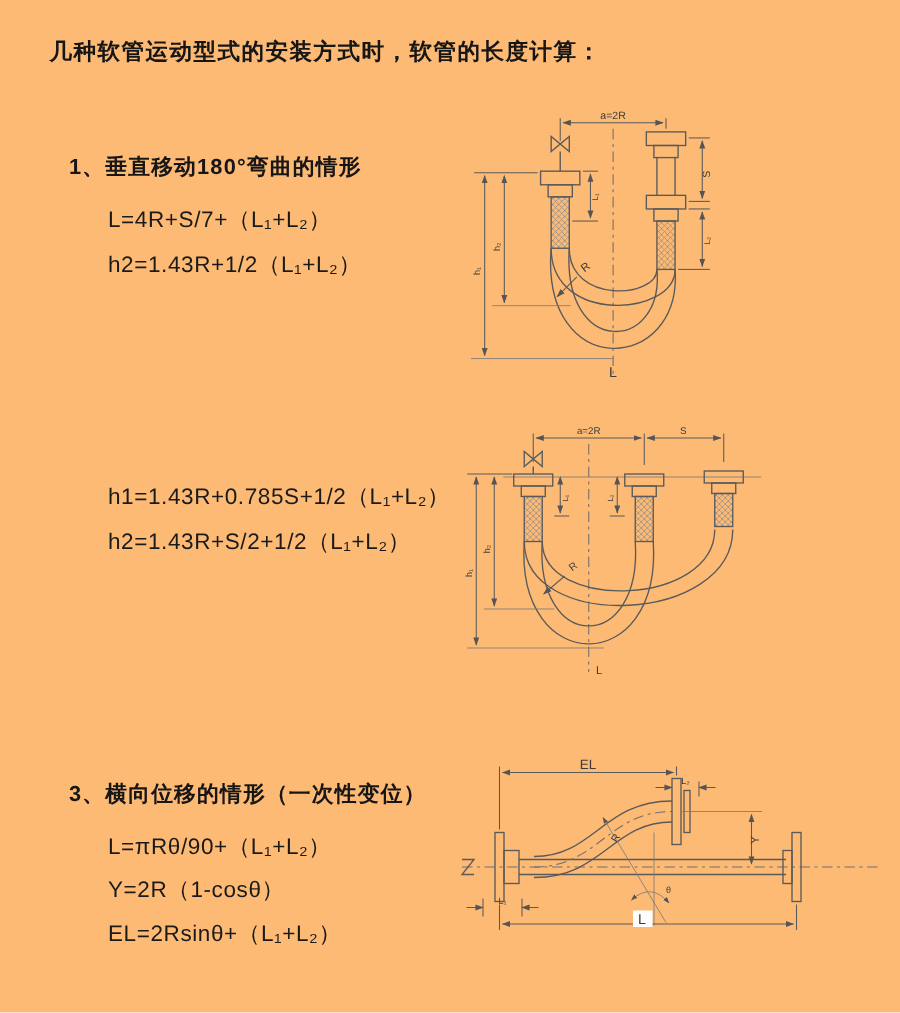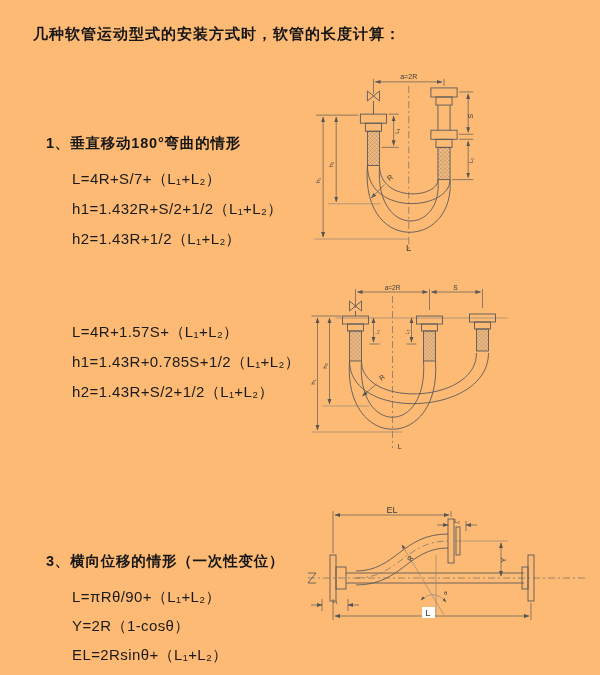--- a/index.html
+++ b/index.html
@@ -25,21 +25,20 @@
   .section { position: absolute; left: 46px; }
   .section-1 { top: 102px; }
   .section-2 { top: 306px; }
   .section-3 { top: 520px; }
   .section-heading {
     font-size: 14.5px;
     font-weight: 700;
     letter-spacing: 0.8px;
     color: #161616;
     white-space: nowrap;
-    margin-top: 32px;
   }
   .formula-list { margin-top: 11px; padding-left: 26px; }
   .formula {
     font-size: 15px;
     font-weight: 500;
     letter-spacing: 0.4px;
     line-height: 30px;
     color: #1a1a1a;
     white-space: nowrap;
   }
@@ -64,28 +63,26 @@
 <body>
 
 <div class="page">
 
   <div class="doc-title">几种软管运动型式的安装方式时，软管的长度计算：</div>
 
   <div class="section section-1">
     <div class="section-heading">1、垂直移动180°弯曲的情形</div>
     <div class="formula-list">
       <div class="formula">L=4R+S/7+（L₁+L₂）</div>
-      <div class="formula">h1=1.432R+S/2+1/2（L₁+L₂）</div>
       <div class="formula">h2=1.43R+1/2（L₁+L₂）</div>
     </div>
   </div>
 
   <div class="section section-2">
     <div class="formula-list">
-      <div class="formula">L=4R+1.57S+（L₁+L₂）</div>
       <div class="formula">h1=1.43R+0.785S+1/2（L₁+L₂）</div>
       <div class="formula">h2=1.43R+S/2+1/2（L₁+L₂）</div>
     </div>
   </div>
 
   <div class="section section-3">
     <div class="section-heading">3、横向位移的情形（一次性变位）</div>
     <div class="formula-list">
       <div class="formula">L=πRθ/90+（L₁+L₂）</div>
       <div class="formula">Y=2R（1-cosθ）</div>

